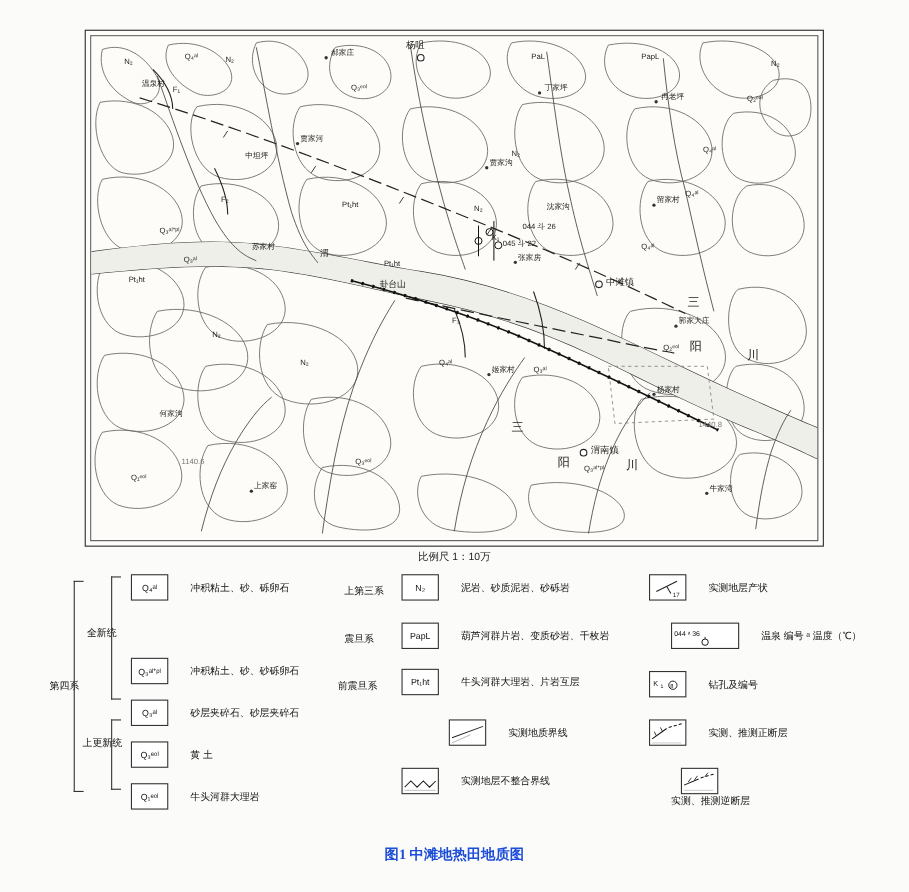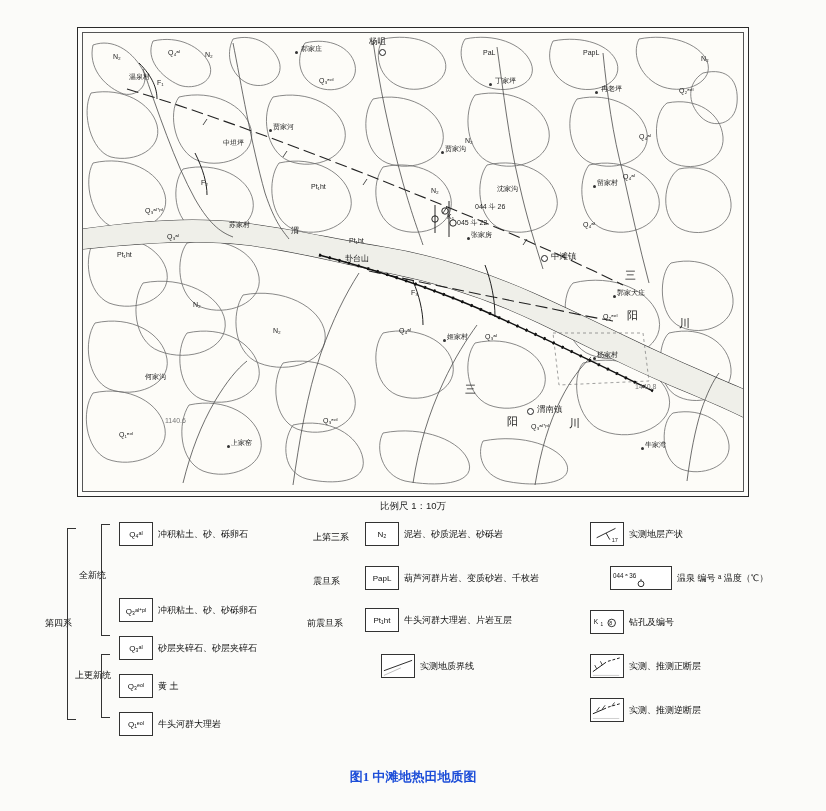--- a/index.html
+++ b/index.html
@@ -47,21 +47,21 @@
   }
   .lg-item{position:absolute;display:flex;align-items:center;}
   .lg-box{
     width:34px;height:24px;border:1px solid #333;background:#fff;
     display:flex;align-items:center;justify-content:center;
     font-size:8px;color:#111;box-sizing:border-box;flex:none;
     position:relative;
   }
   .lg-box.wide{width:62px;}
   .lg-box.hatch{font-size:0;}
-  .lg-text{margin-left:5px;font-size:9px;color:#111;white-space:nowrap;}
+  .lg-text{margin-left:20px;font-size:9px;color:#111;white-space:nowrap;}
   .lg-cat{
     position:absolute;font-size:9px;color:#111;white-space:nowrap;
     text-align:center;line-height:11px;
   }
   .brace{
     position:absolute;border-left:1px solid #333;
     border-top:1px solid #333;border-bottom:1px solid #333;
   }
   
   #caption{
@@ -327,30 +327,39 @@
     <div class="lg-box">PapL</div>
     <div class="lg-text">葫芦河群片岩、变质砂岩、千枚岩</div>
   </div>
 
   <div class="lg-cat" style="left:262px;top:100px;">前震旦系</div>
   <div class="lg-item" style="left:320px;top:90px;">
     <div class="lg-box">Pt₁ht</div>
     <div class="lg-text">牛头河群大理岩、片岩互层</div>
   </div>
 
-  <div class="lg-item" style="left:309px;top:136px;padding-left:27px;">
+  <div class="lg-item" style="left:336px;top:136px;padding-left:27px;">
     <div class="lg-box hatch">
       <svg width="34" height="24" viewBox="0 0 34 24">
         <line x1="2" y1="17" x2="32" y2="6" stroke="#222" stroke-width="1"></line>
         <line x1="2" y1="22" x2="20" y2="14" stroke="#888" stroke-width="0.6"></line>
       </svg>
     </div>
     <div class="lg-text">实测地质界线</div>
   </div>
 
+  <div class="lg-item" style="left:320px;top:180px;">
+    <div class="lg-box hatch">
+      <svg width="34" height="24" viewBox="0 0 34 24">
+        <path d="M2,18 L8,12 L14,18 L20,12 L26,18 L32,12" fill="none" stroke="#222" stroke-width="1"></path>
+        <line x1="2" y1="21" x2="32" y2="21" stroke="#999" stroke-width="0.6"></line>
+      </svg>
+    </div>
+    <div class="lg-text">实测地层不整合界线</div>
+  </div>
 
   <div class="lg-item" style="left:545px;top:4px;">
     <div class="lg-box hatch">
       <svg width="34" height="24" viewBox="0 0 34 24">
         <line x1="6" y1="16" x2="26" y2="6" stroke="#222" stroke-width="1"></line>
         <line x1="16" y1="11" x2="20" y2="18" stroke="#222" stroke-width="1"></line>
         <text x="22" y="21" font-size="6" fill="#222">17</text>
       </svg>
     </div>
     <div class="lg-text">实测地层产状</div>
@@ -385,21 +394,21 @@
         <line x1="2" y1="18" x2="16" y2="8" stroke="#111" stroke-width="1"></line>
         <line x1="18" y1="7" x2="32" y2="3" stroke="#111" stroke-width="1" stroke-dasharray="3,2"></line>
         <line x1="6" y1="15" x2="4" y2="11" stroke="#111" stroke-width="0.8"></line>
         <line x1="12" y1="11" x2="10" y2="7" stroke="#111" stroke-width="0.8"></line>
         <line x1="2" y1="22" x2="30" y2="22" stroke="#999" stroke-width="0.5"></line>
       </svg>
     </div>
     <div class="lg-text">实测、推测正断层</div>
   </div>
 
-  <div class="lg-item" style="left:545px;top:180px;">
+  <div class="lg-item" style="left:545px;top:180px;flex-direction:column;">
     <div class="lg-box hatch">
       <svg width="34" height="24" viewBox="0 0 34 24">
         <line x1="2" y1="16" x2="16" y2="10" stroke="#111" stroke-width="1"></line>
         <line x1="18" y1="9" x2="32" y2="5" stroke="#111" stroke-width="1" stroke-dasharray="3,2"></line>
         <path d="M6,13 l3,-4 M12,11 l3,-4 M22,8 l3,-4" stroke="#111" stroke-width="0.8" fill="none"></path>
         <line x1="2" y1="21" x2="30" y2="21" stroke="#999" stroke-width="0.5"></line>
       </svg>
     </div>
     <div class="lg-text">实测、推测逆断层</div>
   </div>

